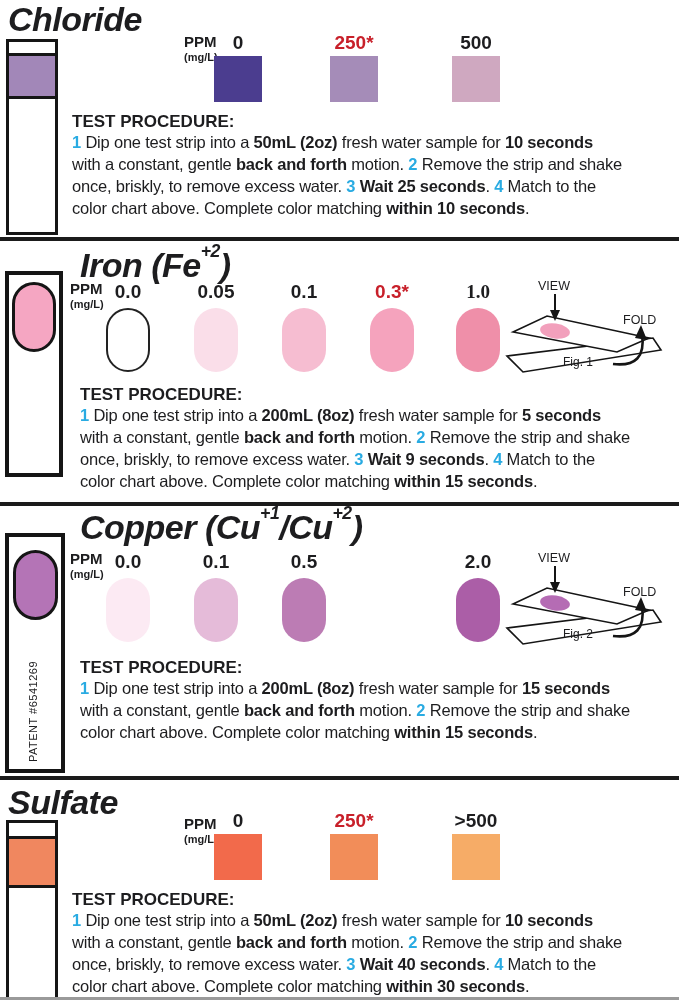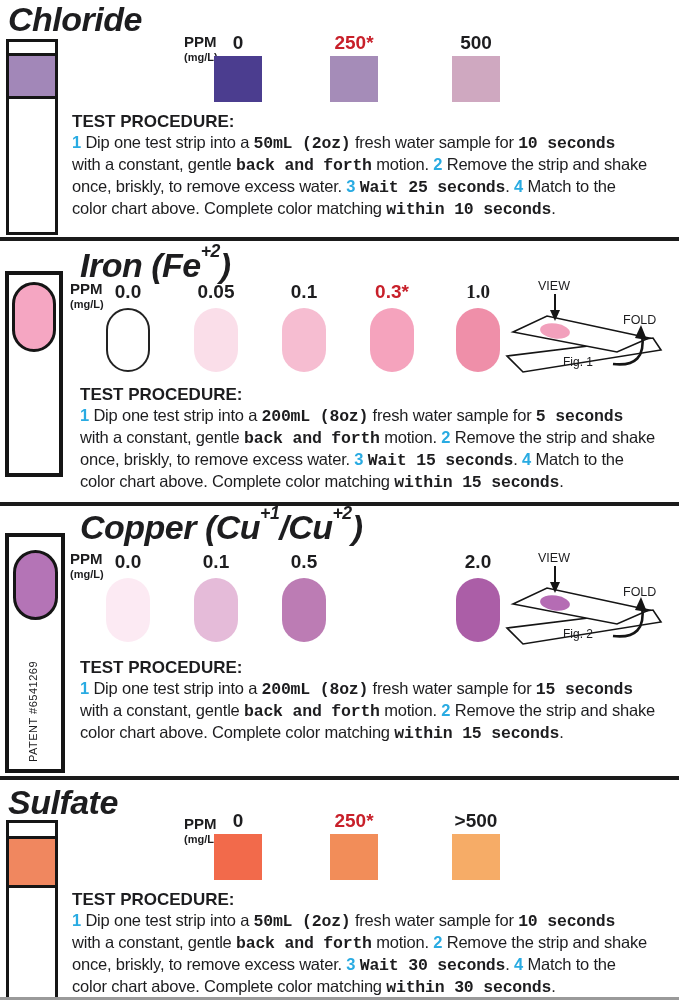--- a/index.html
+++ b/index.html
@@ -23,21 +23,21 @@
 
   .swatch-cell { text-align:center; }
   .swatch-label { font-weight:bold; font-size:19px; line-height:22px; white-space:nowrap; }
   .sw-square { width:48px; height:46px; margin:2px auto 0; }
   .sw-pill { width:44px; height:64px; border-radius:23px; margin:5px auto 0; }
   .sw-outlined { border:2px solid #222; }
 
   .proc-head { font-weight:bold; font-size:17px; white-space:nowrap; }
   .proc { font-size:16.5px; letter-spacing:-0.2px; }
   .proc-line { white-space:nowrap; height:22px; line-height:22px; }
-  .proc .b { font-weight:bold;font-family:Liberation Mono, monospace; }
+  .proc .b { font-weight:bold; }
   .proc .num { font-weight:bold; }
 
   .divider { left:0; width:679px; height:4px; background:#1b1b1b; }
   .bottom-edge { left:0; width:679px; }
 
   .fig-label { font-size:12.5px; fill:#1d1d1f; font-family:"Liberation Sans", sans-serif; }
   .fig-caption { font-size:12px; fill:#1d1d1f; font-family:"Liberation Sans", sans-serif; }
 </style>
 </head>
 <body>
@@ -123,21 +123,21 @@
       <text x="118" y="46" class="fig-label">FOLD</text>
       <path d="M 108,86 Q 142,90 137,56" fill="none" stroke="#151515" stroke-width="2.6"></path>
       <polygon points="130,60 142,62 136,47" fill="#151515"></polygon>
       <text x="58" y="88" class="fig-caption">Fig. 1</text>
     </svg>
 
     <div class="abs proc-head" style="left:80px;top:144px;">TEST PROCEDURE:</div>
     <div class="abs proc" style="left:80px;top:163px;">
         <div class="proc-line"><span class="num" style="color: rgb(41, 171, 226);">1 </span><span>Dip one test strip into a </span><span class="b">200mL (8oz)</span><span> fresh water sample for </span><span class="b">5 seconds</span></div>
         <div class="proc-line"><span>with a constant, gentle </span><span class="b">back and forth</span><span> motion. </span><span class="num" style="color: rgb(41, 171, 226);">2 </span><span>Remove the strip and shake</span></div>
-        <div class="proc-line"><span>once, briskly, to remove excess water. </span><span class="num" style="color: rgb(41, 171, 226);">3 </span><span class="b">Wait 15 seconds</span><span>. </span><span class="num" style="color: rgb(41, 171, 226);">4 </span><span>Match to the</span></div>
+        <div class="proc-line"><span>once, briskly, to remove excess water. </span><span class="num" style="color: rgb(41, 171, 226);">3 </span><span class="b">Wait 9 seconds</span><span>. </span><span class="num" style="color: rgb(41, 171, 226);">4 </span><span>Match to the</span></div>
         <div class="proc-line"><span>color chart above. Complete color matching </span><span class="b">within 15 seconds</span><span>.</span></div>
       </div>
   </section>
 
   <div class="abs divider" style="top:502px;"></div>
 
   <section class="abs" style="left:0;top:506px;width:679px;height:300px;">
     <h1 class="abs title" style="left:80px;top:4px;"><span>Copper (Cu</span><sup>+1</sup><span>/Cu</span><sup>+2</sup><span>)</span></h1>
 
     <div class="abs strip thick" style="left:5px;top:27px;width:60px;height:240px;">
@@ -212,19 +212,19 @@
     </div>
     <div class="abs swatch-cell" style="left:448px;top:30px;width:56px;">
       <div class="swatch-label" style="color: rgb(29, 29, 31);">&gt;500</div>
       <div class="sw-square" style="background-color: rgb(246, 172, 103);"></div>
     </div>
 
     <div class="abs proc-head" style="left:72px;top:110px;">TEST PROCEDURE:</div>
     <div class="abs proc" style="left:72px;top:129px;">
         <div class="proc-line"><span class="num" style="color: rgb(41, 171, 226);">1 </span><span>Dip one test strip into a </span><span class="b">50mL (2oz)</span><span> fresh water sample for </span><span class="b">10 seconds</span></div>
         <div class="proc-line"><span>with a constant, gentle </span><span class="b">back and forth</span><span> motion. </span><span class="num" style="color: rgb(41, 171, 226);">2 </span><span>Remove the strip and shake</span></div>
-        <div class="proc-line"><span>once, briskly, to remove excess water. </span><span class="num" style="color: rgb(41, 171, 226);">3 </span><span class="b">Wait 30 seconds</span><span>. </span><span class="num" style="color: rgb(41, 171, 226);">4 </span><span>Match to the</span></div>
+        <div class="proc-line"><span>once, briskly, to remove excess water. </span><span class="num" style="color: rgb(41, 171, 226);">3 </span><span class="b">Wait 40 seconds</span><span>. </span><span class="num" style="color: rgb(41, 171, 226);">4 </span><span>Match to the</span></div>
         <div class="proc-line"><span>color chart above. Complete color matching </span><span class="b">within 30 seconds</span><span>.</span></div>
       </div>
   </section>
 
   <div class="abs bottom-edge" style="top:997px;height:3px;background:#9a9a9a;"></div>
 </div>
 
 </body></html>

